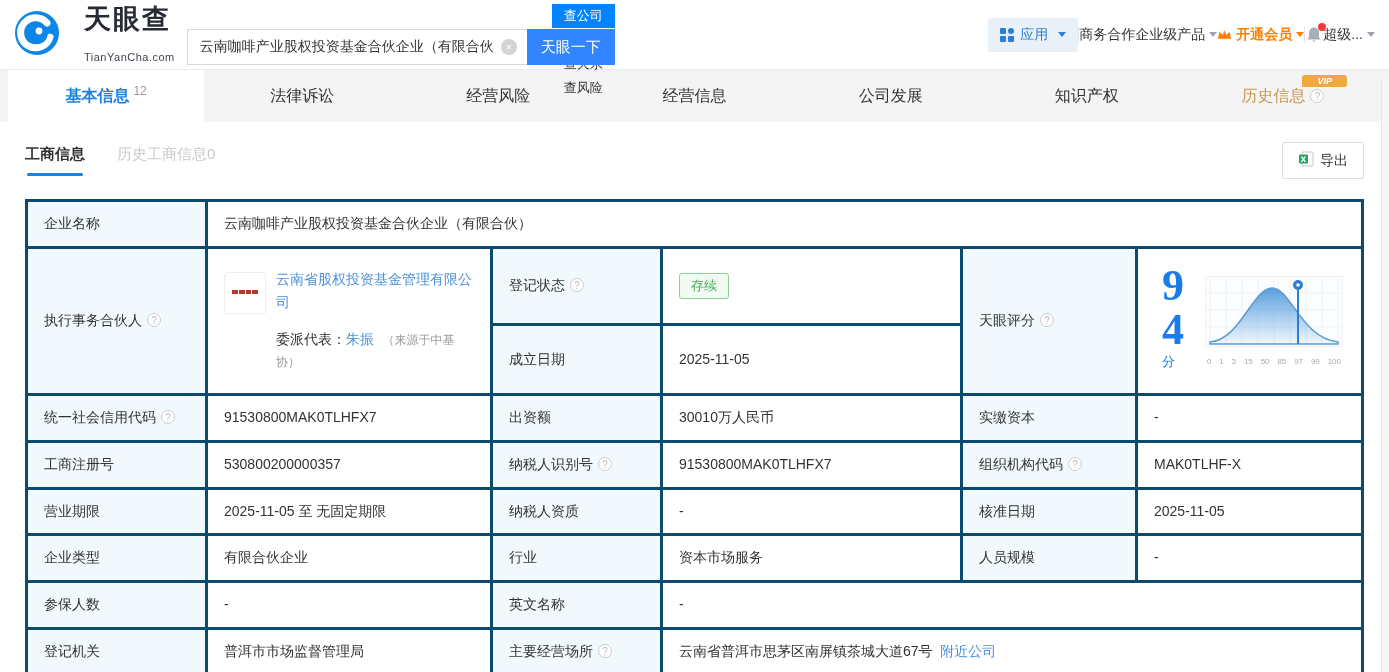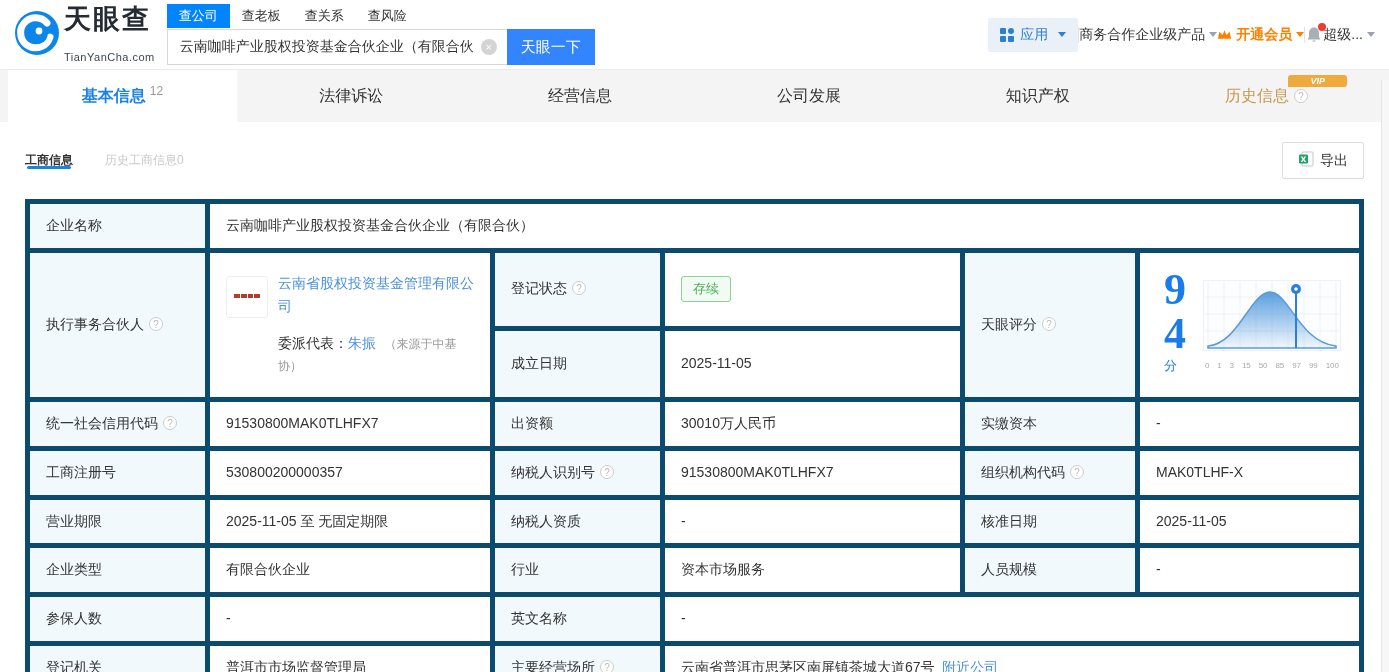--- a/index.html
+++ b/index.html
@@ -2,30 +2,30 @@
 <html><head>
 <meta charset="utf-8">
 <style>
   * { margin:0; padding:0; box-sizing:border-box; }
   html,body { width:1389px; height:672px; overflow:hidden; background:#fff;
     font-family:"Liberation Sans","DejaVu Sans",sans-serif; color:#333; }
 
   
   .header { height:70px; display:flex; align-items:center; padding:0 14px; background:#fff;
     border-bottom:1px solid #ebebeb; position:relative; }
-  .logo-wrap { display:flex; align-items:center; gap:4px; }
+  .logo-wrap { display:flex; align-items:center; gap:24px; }
   .logo-text-col { display:flex; flex-direction:column; line-height:1; }
   .logo-cn { font-size:27px; font-weight:bold; color:#252a33; letter-spacing:2px; }
   .logo-en { font-size:11px; color:#3e4652; margin-top:19px; letter-spacing:.5px; }
   .slogan { margin-left:10px; background:#d9352c; color:#fff; padding:5px 9px; line-height:1.45; }
   .slogan .l1 { font-size:13px; letter-spacing:3px; font-weight:bold; }
   .slogan .l2 { font-size:12.5px; letter-spacing:.5px; font-weight:bold; }
 
   .search-block { margin-left:12px; width:428px; }
-  .search-tabs { display:flex; gap:0; align-items:flex-end; height:24px; }
+  .search-tabs { display:flex; gap:0; align-items:flex-end; height:24px;flex-direction:column; }
   .search-tab { font-size:13px; padding:3px 12px; cursor:pointer; color:#333; }
   .search-tab.active { background:#0084ff; color:#fff; }
   .search-row { display:flex; height:36px; margin-top:1px; }
   .search-input-wrap { position:relative; flex:1; }
   .search-input { width:100%; height:36px; border:1px solid #d8d8d8; border-right:none;
     padding:0 34px 0 12px; font-size:14px; color:#333; outline:none;
     font-family:"Liberation Sans","DejaVu Sans",sans-serif; }
   .clear-icon { position:absolute; right:10px; top:10px; width:16px; height:16px; border-radius:50%;
     background:#d4d4d4; color:#fff; font-size:11px; line-height:16px; text-align:center; cursor:pointer; }
   .search-btn { width:88px; background:#3385ff; color:#fff; border:none; font-size:15px; cursor:pointer;
@@ -47,37 +47,37 @@
   .bell-dot { position:absolute; top:-3px; right:-3px; width:8px; height:8px; border-radius:50%; background:#f03b2e; }
 
   
   .tabbar { height:52px; background:#f4f4f4; display:flex; padding:0 8px; }
   .tab { flex:1; display:flex; align-items:center; justify-content:center; font-size:16px; cursor:pointer;
     color:#333; position:relative; }
   .tab.active { background:#fff; color:#1a82e2; font-weight:bold; }
   .tab .count { font-size:12px; color:#999; margin-left:4px; font-weight:normal; align-self:flex-start; margin-top:14px; }
   .tab.history { color:#c8964f; }
   .vip-badge { position:absolute; top:5px; right:34px; background:#efa93d; color:#fff; font-size:9px;
-    font-style:italic; font-weight:bold; padding:1px 22px; border-radius:3px 3px 3px 0;text-align:center; }
+    font-style:italic; font-weight:bold; padding:1px 15px; border-radius:3px 3px 3px 0;text-align:center; }
 
   
   .subtab-row { display:flex; align-items:center; padding:20px 25px 14px 25px; }
-  .subtab { font-size:12px; cursor:pointer; position:relative; padding-bottom:0; }
+  .subtab { font-size:15px; cursor:pointer; position:relative; padding-bottom:12px; }
   .subtab.active { font-weight:bold; color:#333; }
   .subtab.active::after { content:""; position:absolute; left:2px; right:2px; bottom:0; height:3px;
     background:#1a82e2; border-radius:2px; }
   .subtab.inactive { color:#c9c9c9; margin-left:32px; }
   .export-btn { margin-left:auto; display:flex; align-items:center; gap:6px; border:1px solid #ddd;
     background:#fff; padding:8px 15px; font-size:14px; color:#333; cursor:pointer; border-radius:2px;
     font-family:"Liberation Sans","DejaVu Sans",sans-serif; }
 
   
   .info-table { margin:6px 25px 0 25px; border-collapse:collapse; table-layout:fixed; width:1339px;
     font-size:14px; }
-  .info-table td { border:5px solid #0c4a6e; padding:11px 16px; vertical-align:middle; color:#333;
+  .info-table td { border:3px solid #0c4a6e; padding:11px 16px; vertical-align:middle; color:#333;
     line-height:1.55; word-break:break-all; }
   .info-table td.lbl { background:#f2f9fc; color:#333; }
   .help { display:inline-block; width:14px; height:14px; border:1px solid #ccc; border-radius:50%;
     color:#bbb; font-size:10px; line-height:13px; text-align:center; margin-left:5px; vertical-align:1px;
     cursor:pointer; background:#fff; }
   a.lnk { color:#4a90d9; text-decoration:none; cursor:pointer; }
   .badge-green { display:inline-block; border:1px solid #86d690; background:#f2fbf3; color:#4cb05a;
     font-size:13px; padding:2px 11px; border-radius:3px; }
   .partner-cell { display:flex; gap:10px; align-items:flex-start; }
   .partner-logo { width:42px; height:42px; border:1px solid #eee; border-radius:3px; flex:none;
@@ -172,20 +172,21 @@
     </span>
   </div>
 </div>
 
 <div class="tabbar">
   <div class="tab active">
     <span>基本信息</span>
     <span class="count">12</span>
   </div>
   <div class="tab">法律诉讼</div>
+  <div class="tab">经营风险</div>
   <div class="tab">经营信息</div>
   <div class="tab">公司发展</div>
   <div class="tab">知识产权</div>
   <div class="tab history">
     <span class="vip-badge">VIP</span>
     <span>历史信息</span>
     <span class="help">?</span>
   </div>
 </div>
 

